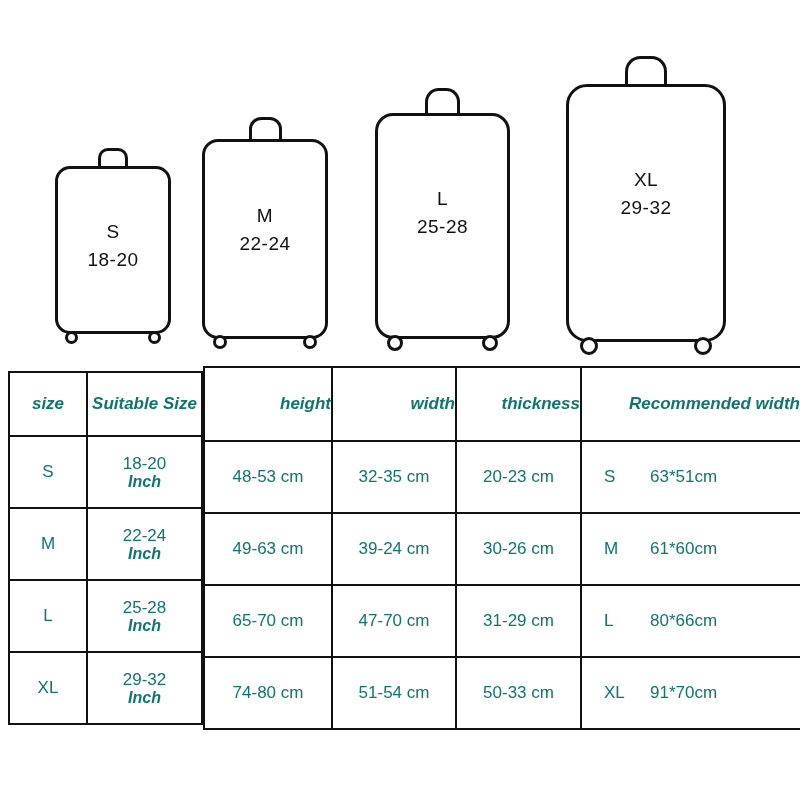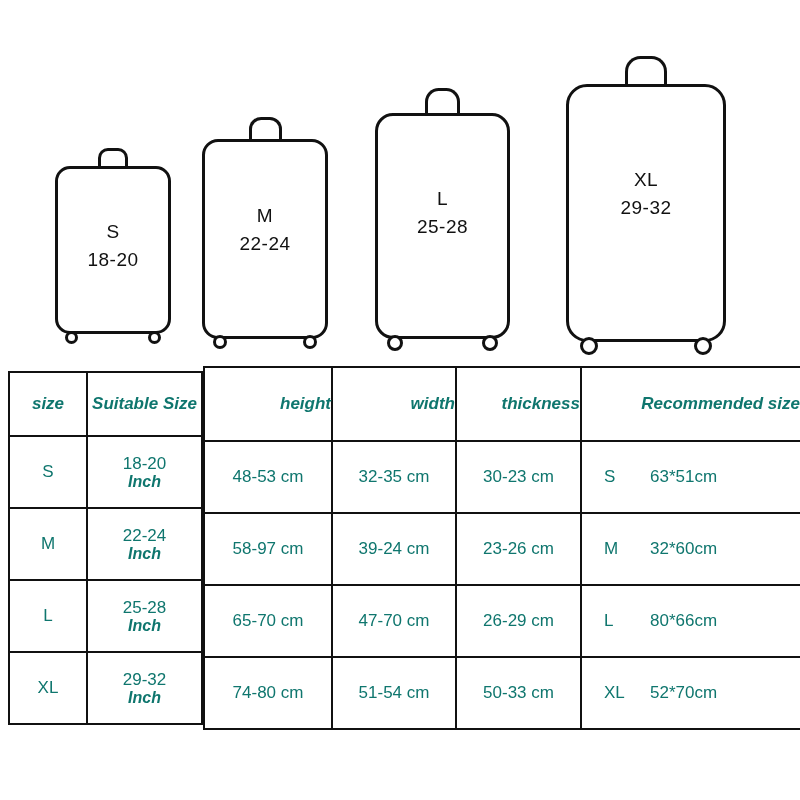--- a/index.html
+++ b/index.html
@@ -195,62 +195,62 @@
       </tr>
     </tbody>
 </table>
 
 <table id="right-table">
   <thead>
     <tr>
       <th class="col-h">height</th>
       <th class="col-w">width</th>
       <th class="col-t">thickness</th>
-      <th class="col-r">Recommended size</th>
+      <th class="col-r">Recommended width</th>
     </tr>
   </thead>
   <tbody id="right-body">
       <tr>
         <td class="col-h">48-53 cm</td>
         <td class="col-w">32-35 cm</td>
-        <td class="col-t">30-23 cm</td>
+        <td class="col-t">20-23 cm</td>
         <td class="col-r">
           <div class="rec-cell">
             <span class="rec-tag">S</span>
             <span class="rec-dim">63*51cm</span>
           </div>
         </td>
       </tr>
       <tr>
-        <td class="col-h">58-97 cm</td>
+        <td class="col-h">49-63 cm</td>
         <td class="col-w">39-24 cm</td>
-        <td class="col-t">23-26 cm</td>
+        <td class="col-t">30-26 cm</td>
         <td class="col-r">
           <div class="rec-cell">
             <span class="rec-tag">M</span>
-            <span class="rec-dim">32*60cm</span>
+            <span class="rec-dim">61*60cm</span>
           </div>
         </td>
       </tr>
       <tr>
         <td class="col-h">65-70 cm</td>
         <td class="col-w">47-70 cm</td>
-        <td class="col-t">26-29 cm</td>
+        <td class="col-t">31-29 cm</td>
         <td class="col-r">
           <div class="rec-cell">
             <span class="rec-tag">L</span>
             <span class="rec-dim">80*66cm</span>
           </div>
         </td>
       </tr>
       <tr>
         <td class="col-h">74-80 cm</td>
         <td class="col-w">51-54 cm</td>
         <td class="col-t">50-33 cm</td>
         <td class="col-r">
           <div class="rec-cell">
             <span class="rec-tag">XL</span>
-            <span class="rec-dim">52*70cm</span>
+            <span class="rec-dim">91*70cm</span>
           </div>
         </td>
       </tr>
     </tbody>
 </table>
 
 </body></html>

